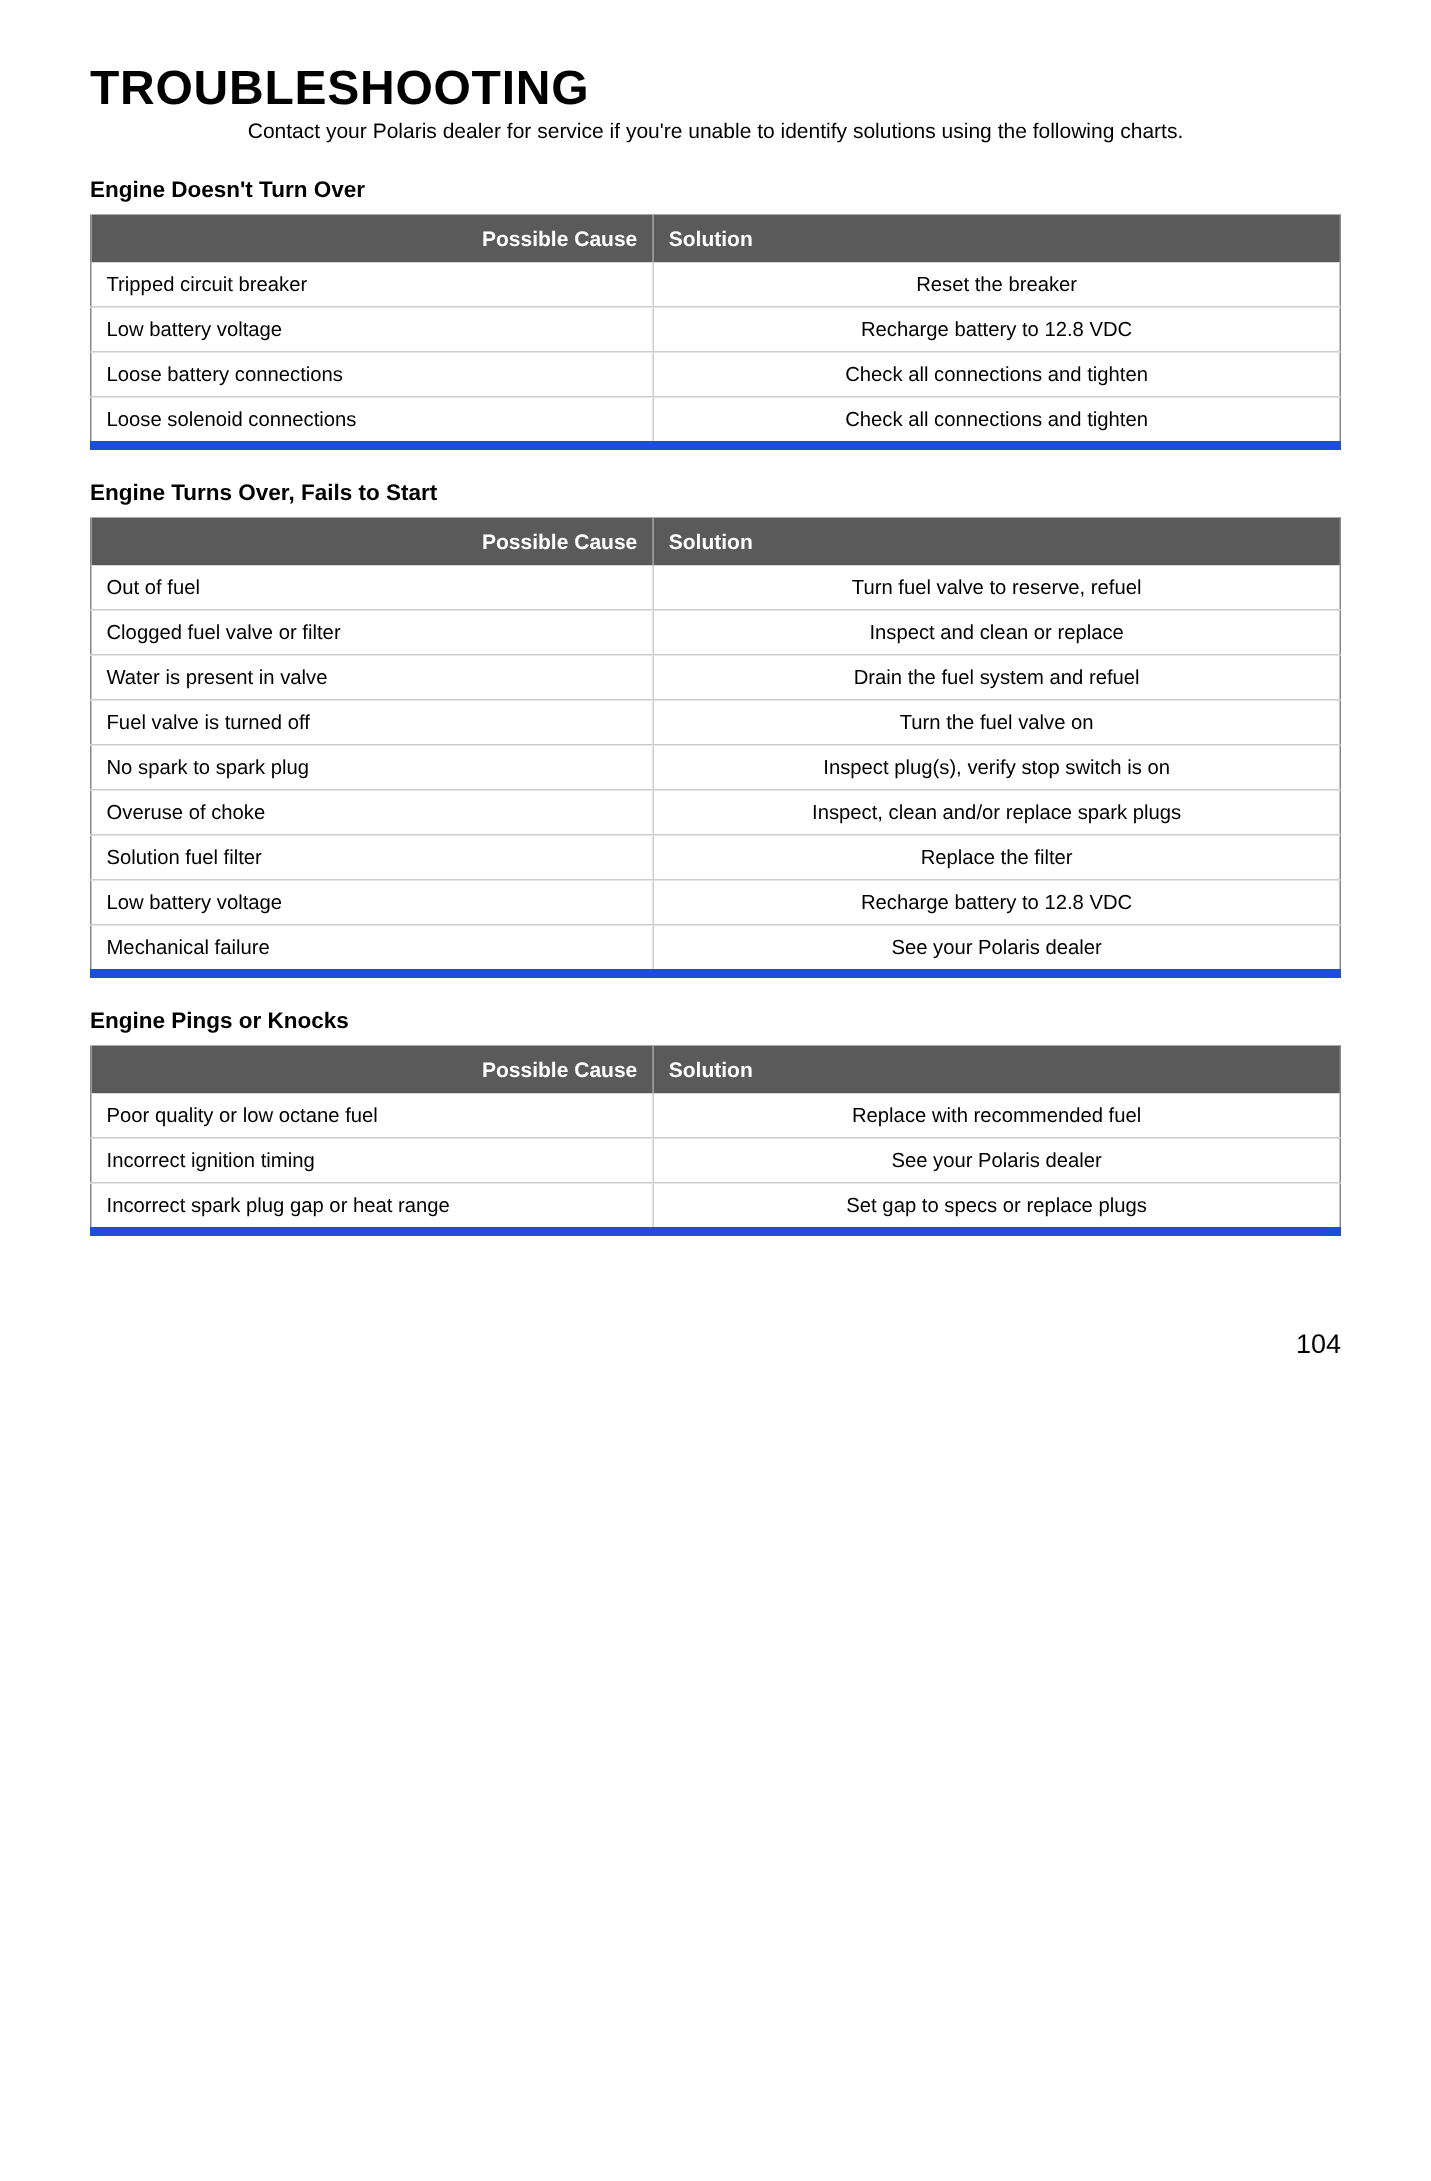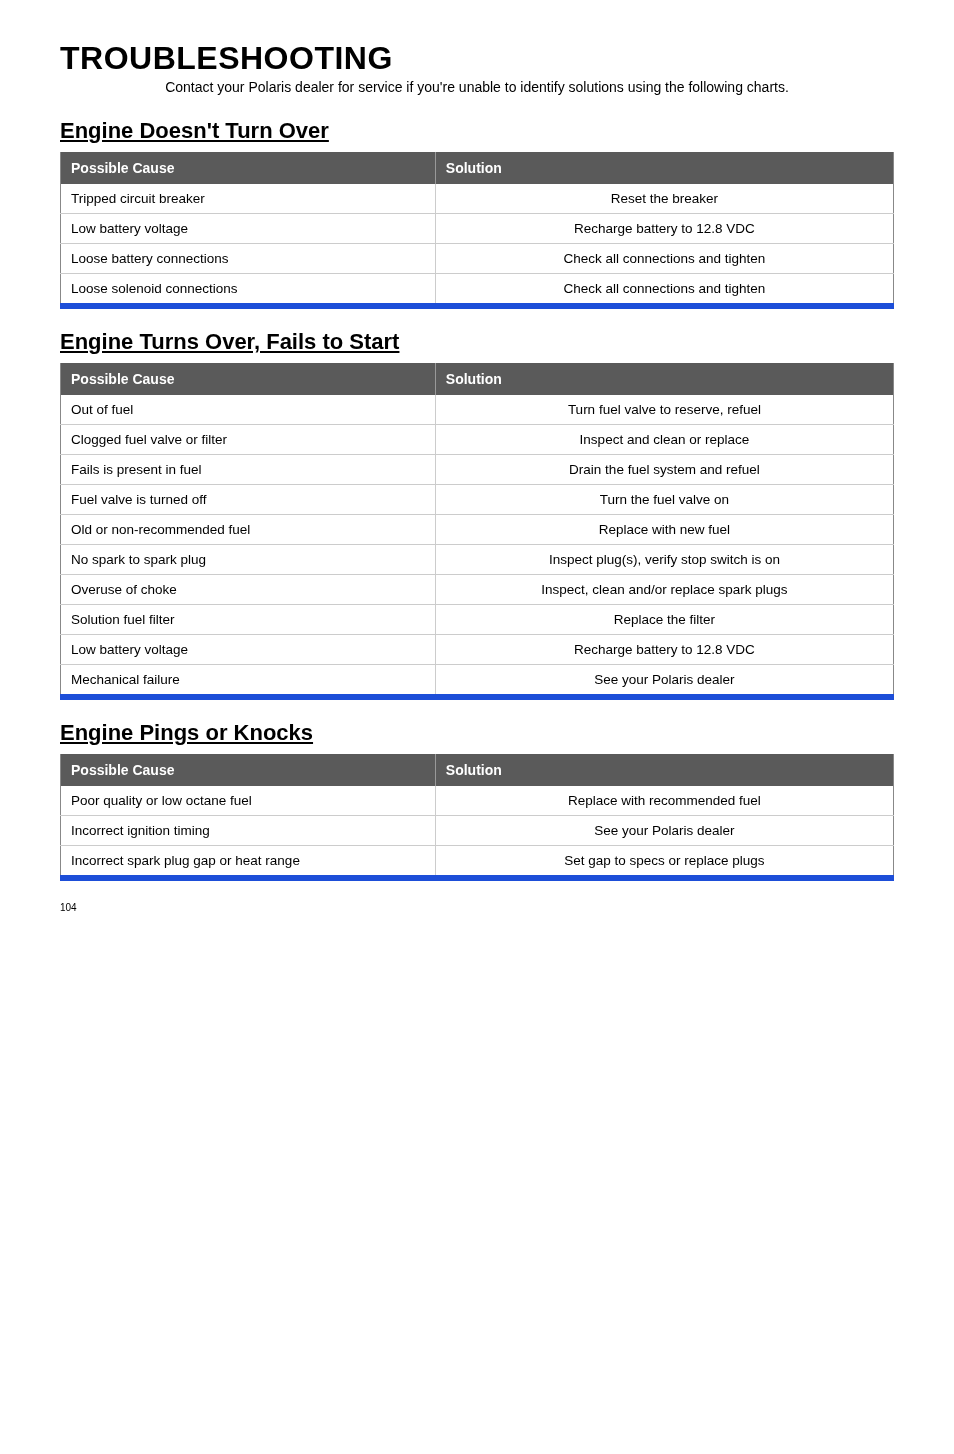--- a/index.html
+++ b/index.html
@@ -26,25 +26,24 @@
     }
 
     .page-subtitle {
       font-size: 14px;
       margin-bottom: 20px;
       line-height: 1.5;
       text-align: center;
     }
 
     .section-title {
-      font-size: 22px;
+      font-size: 15px;
       font-weight: 700;
       margin-bottom: 8px;
       margin-top: 4px;
-      text-decoration: underline;
     }
 
     table {
       width: 100%;
       border-collapse: collapse;
       margin-bottom: 20px;
     }
 
     thead tr {
       background-color: #5a5a5a;
@@ -79,33 +78,35 @@
       text-align: center;
     }
 
     table {
       border: 1px solid #888888;
       border-top: none;
     }
 
     thead tr th:first-child {
       border-right: 1px solid #999999;
+      text-align: right;
     }
 
     .col-cause {
       width: 45%;
     }
 
     .col-solution {
       width: 55%;
     }
 
     .page-number {
-      margin-top: 21px;
-      font-size: 10px;
+      margin-top: 62px;
+      font-size: 18px;
+      text-align: right;
     }
   </style>
 </head>
 <body>
 
 <h1 class="page-title">TROUBLESHOOTING</h1>
 <p class="page-subtitle">Contact your Polaris dealer for service if you're unable to identify solutions using the following charts.</p>
 
 <div id="tables-container">
     <div class="section-title">Engine Doesn't Turn Over</div>
@@ -146,30 +147,26 @@
       <tbody>
         <tr>
           <td>Out of fuel</td>
           <td>Turn fuel valve to reserve, refuel</td>
         </tr>
         <tr>
           <td>Clogged fuel valve or filter</td>
           <td>Inspect and clean or replace</td>
         </tr>
         <tr>
-          <td>Fails is present in fuel</td>
+          <td>Water is present in valve</td>
           <td>Drain the fuel system and refuel</td>
         </tr>
         <tr>
           <td>Fuel valve is turned off</td>
           <td>Turn the fuel valve on</td>
-        </tr>
-        <tr>
-          <td>Old or non-recommended fuel</td>
-          <td>Replace with new fuel</td>
         </tr>
         <tr>
           <td>No spark to spark plug</td>
           <td>Inspect plug(s), verify stop switch is on</td>
         </tr>
         <tr>
           <td>Overuse of choke</td>
           <td>Inspect, clean and/or replace spark plugs</td>
         </tr>
         <tr>

